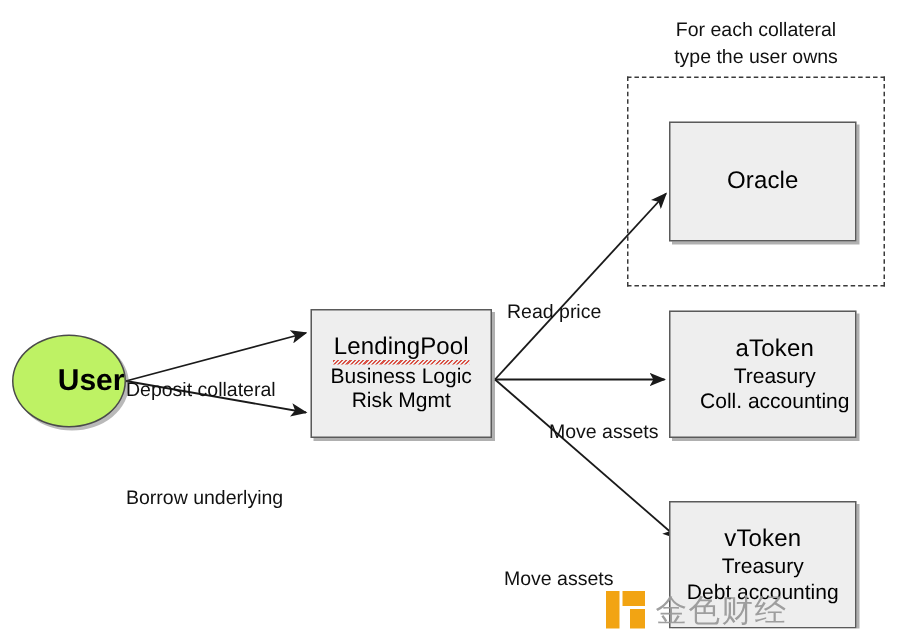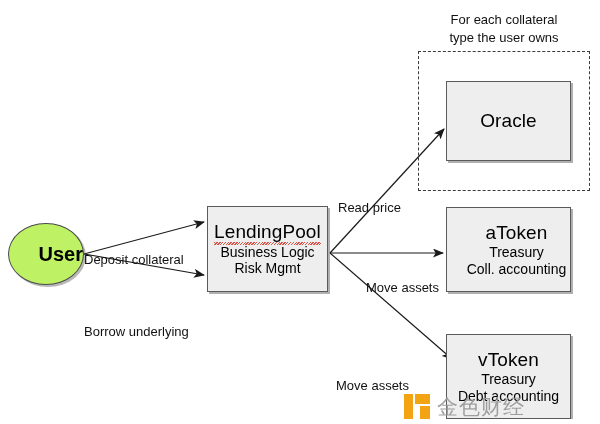--- a/index.html
+++ b/index.html
@@ -35,21 +35,21 @@
     border: 1px solid #5a5a5a;
     box-shadow: 2px 2px 0 rgba(80,80,80,0.45);
     display: flex;
     flex-direction: column;
     align-items: center;
     justify-content: center;
     text-align: center;
     line-height: 1.18;
   }
   .node-title {
-    font-size: 19px;
+    font-size: 16px;
     letter-spacing: 0.1px;
   }
   .node-sub {
     font-size: 14px;
   }
   .spell {
     display: inline-block;
     position: relative;
   }
   .spell::after {

